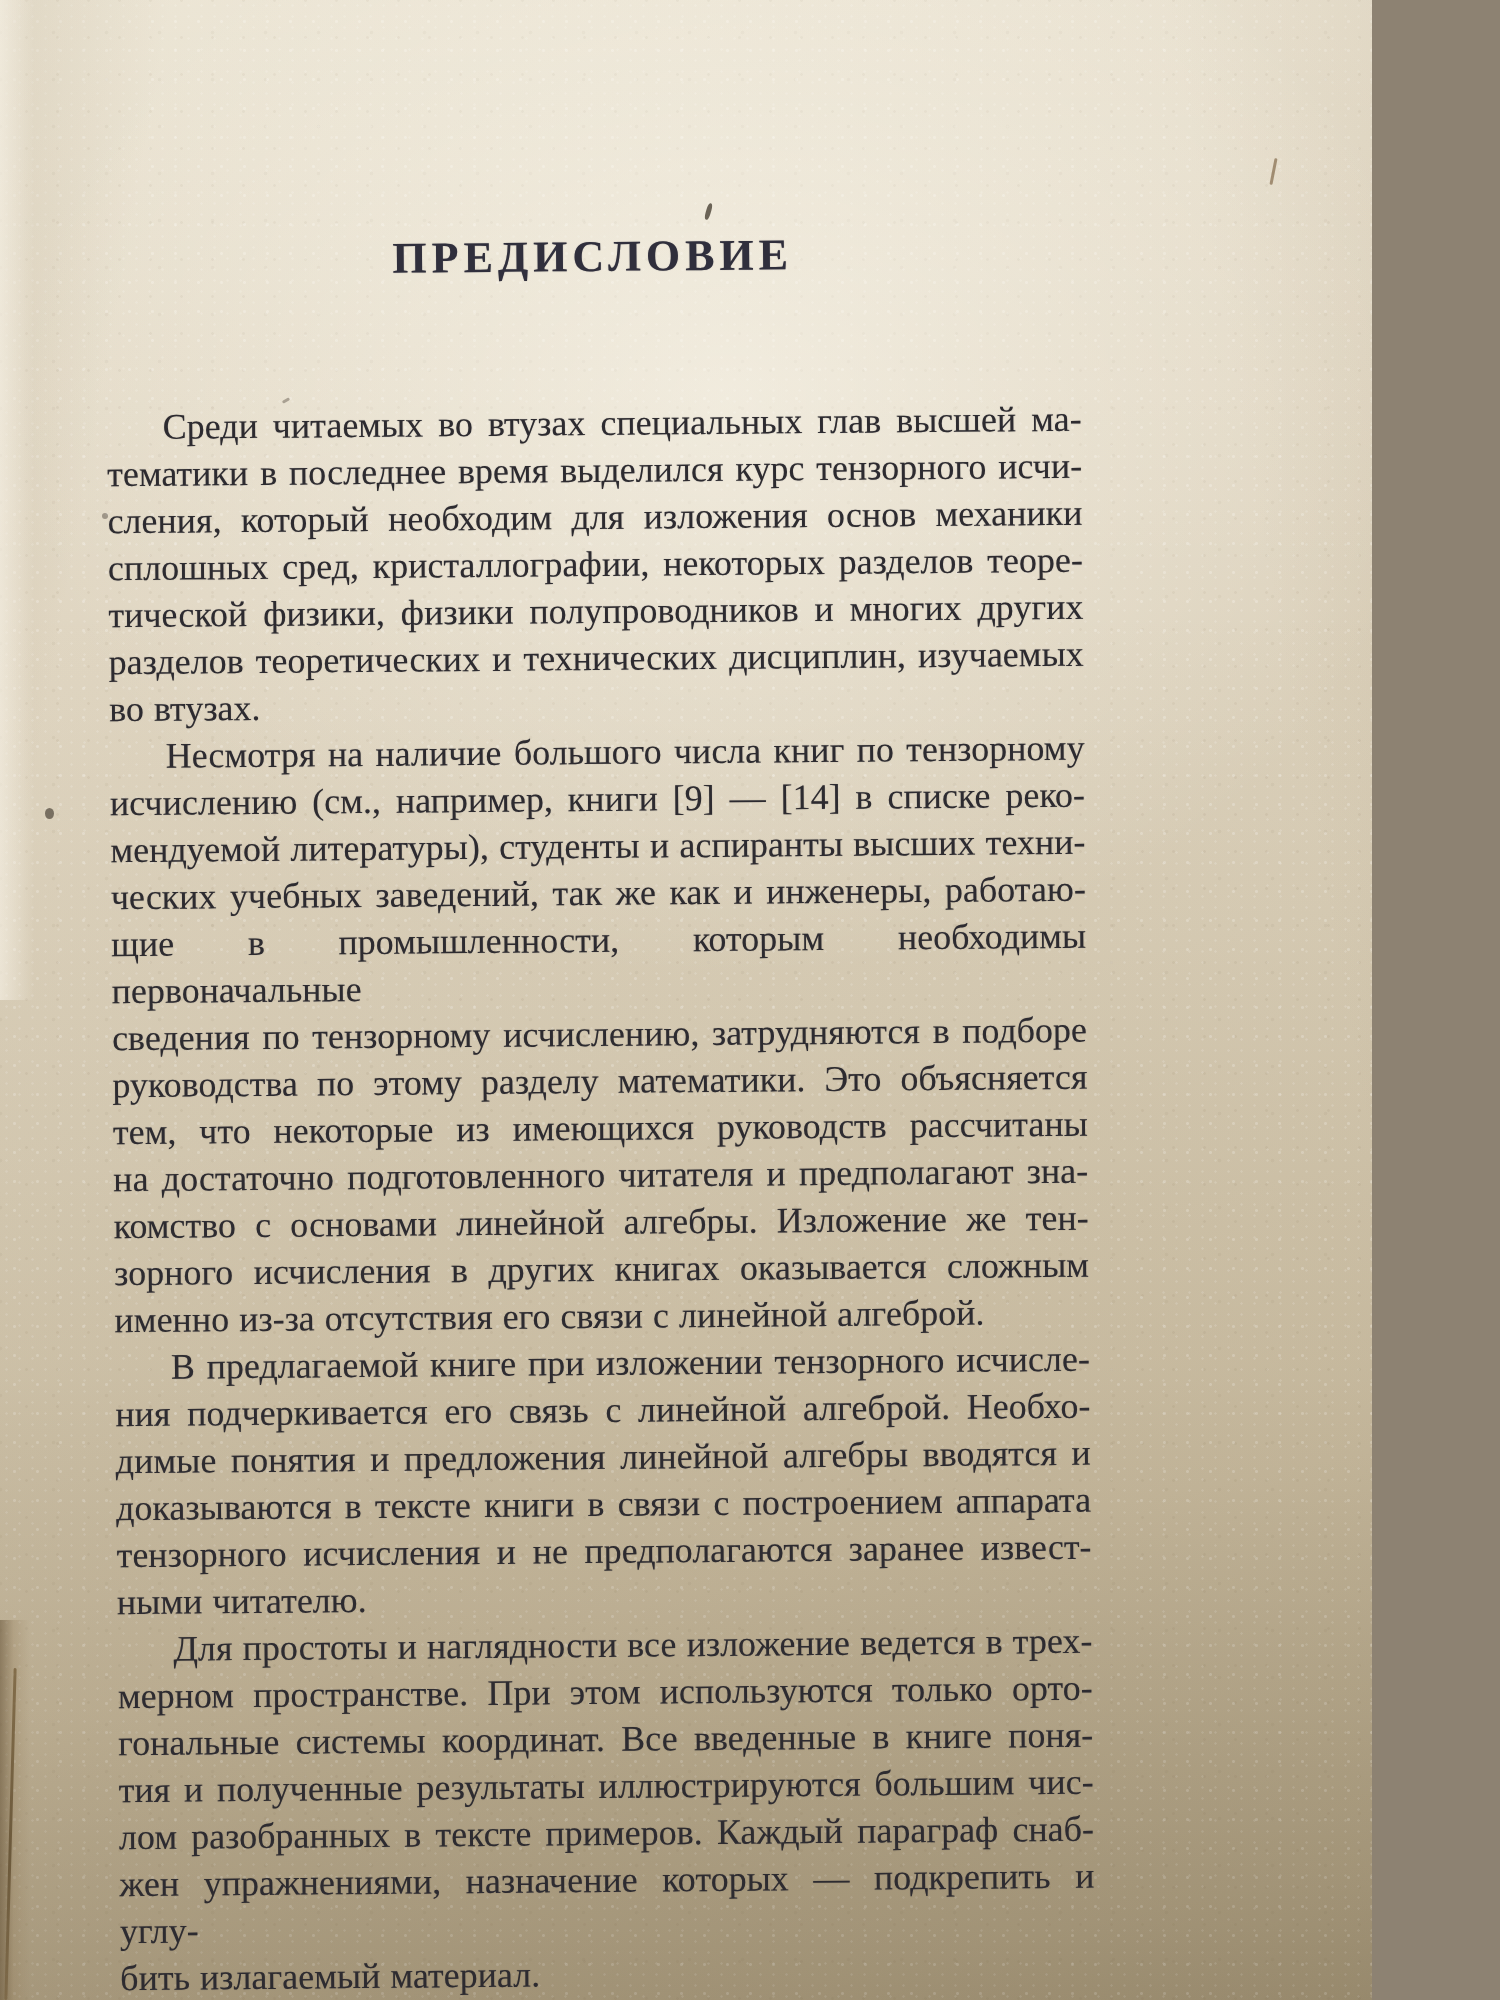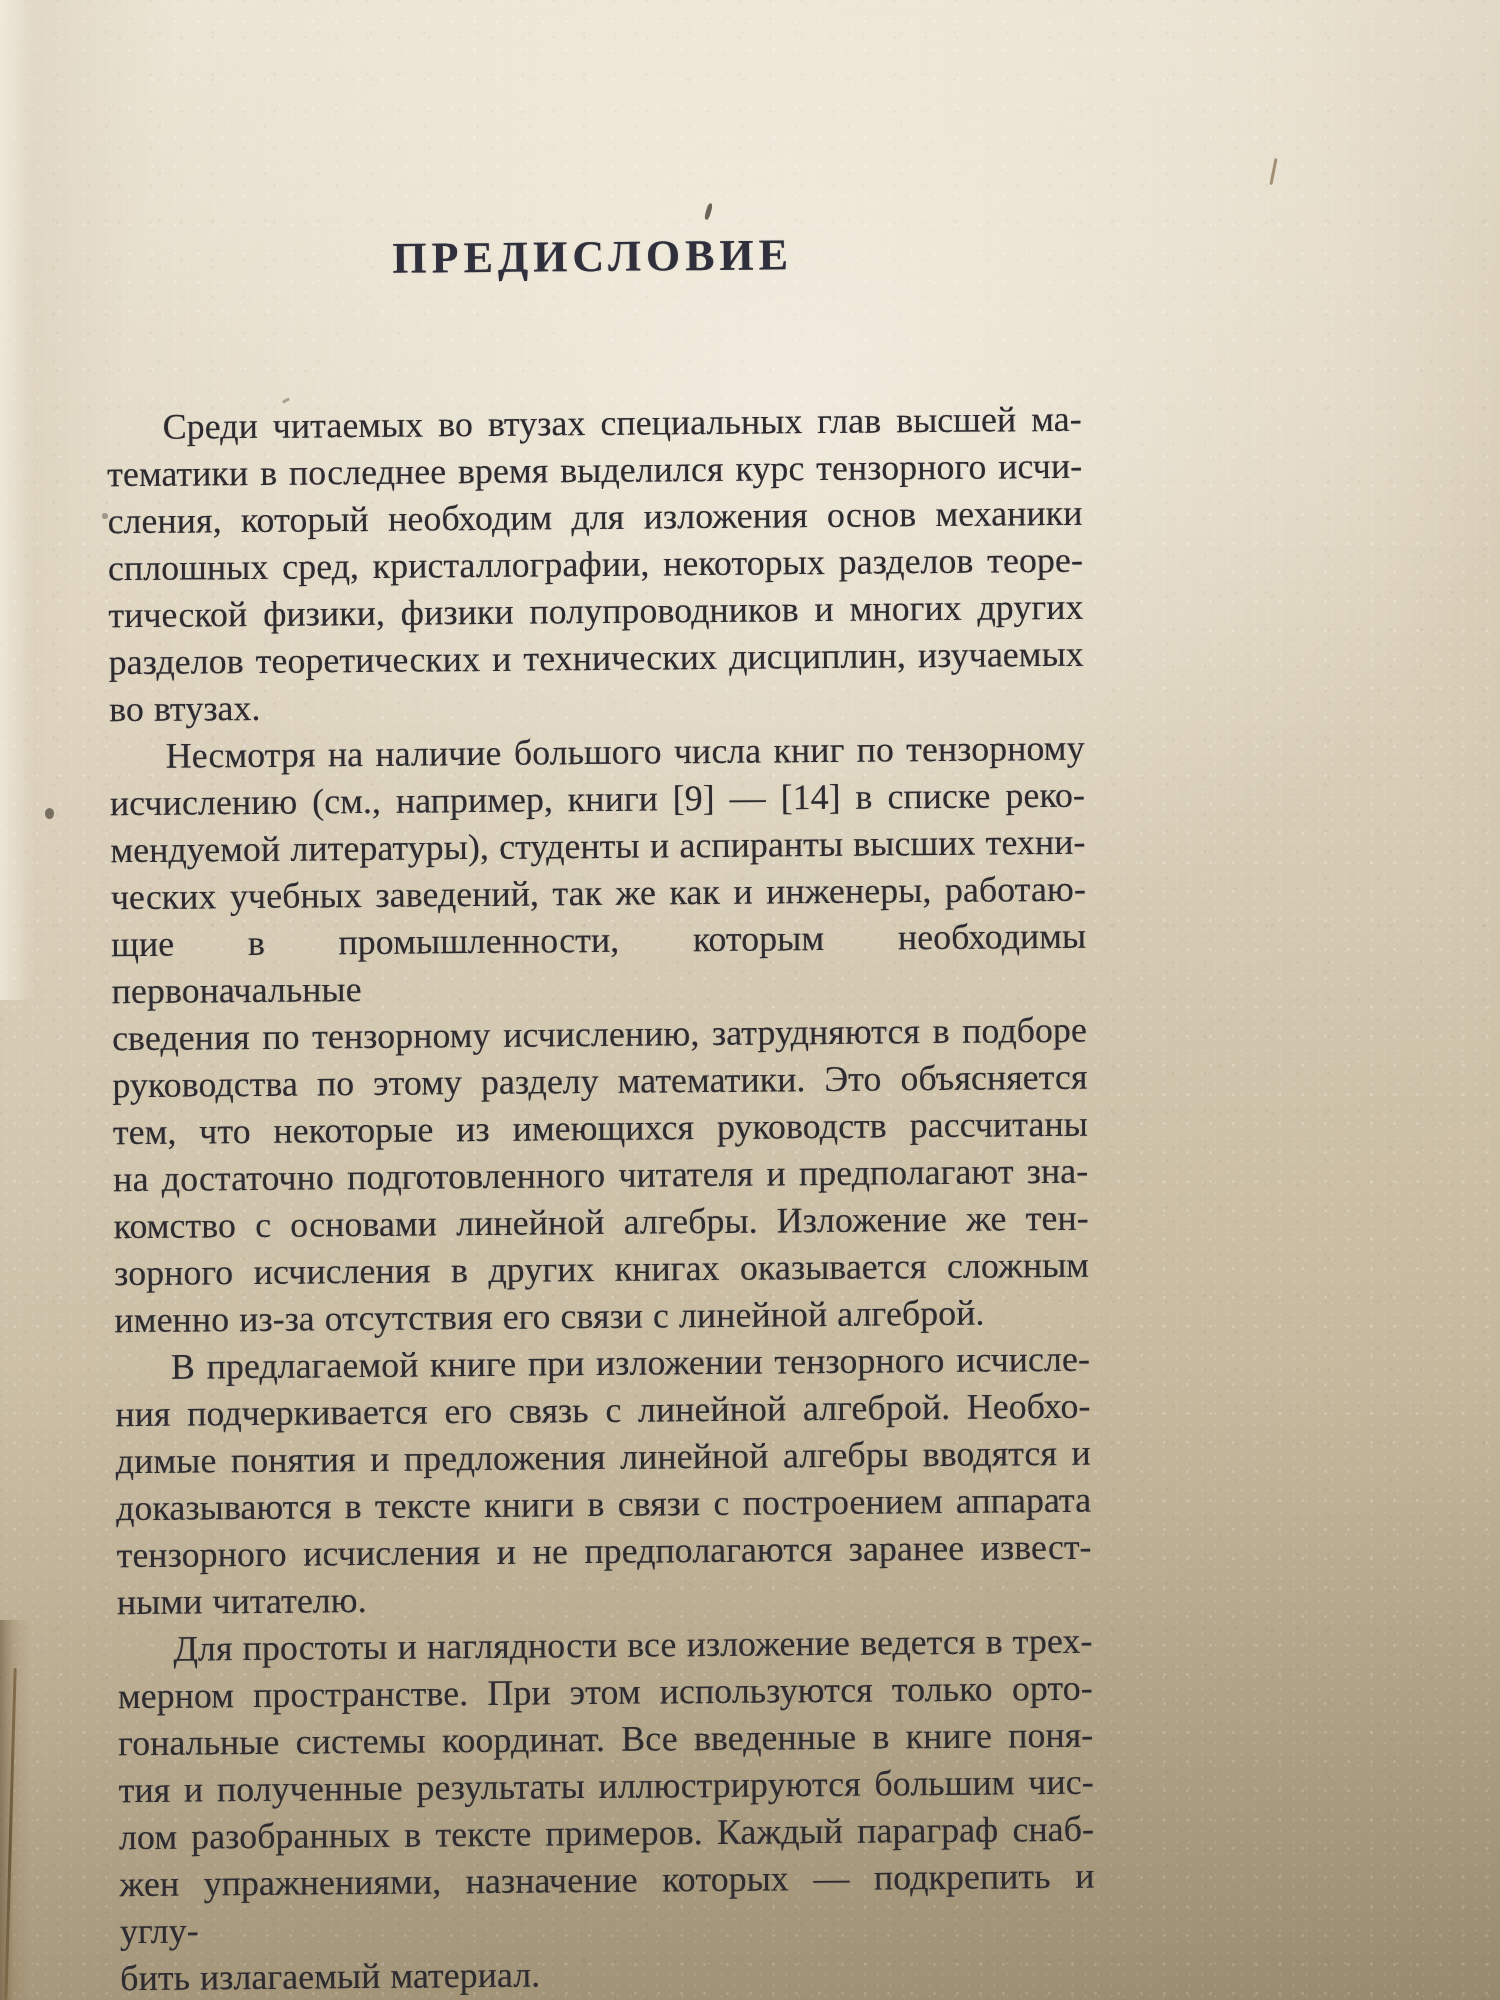--- a/index.html
+++ b/index.html
@@ -1,18 +1,18 @@
 <!DOCTYPE html>
 <html><head>
 <meta charset="utf-8">
 <style>
   html,body{margin:0;padding:0;background:#8d8272;}
   .page{
     position:relative;
-    width:1500px;height:2000px;
+    width:1372px;height:2000px;
     overflow:hidden;
     background:
       linear-gradient(168deg,#e9e2d1 0%,#e0d6c2 28%,#d7ccb5 52%,#cabda2 76%,#b4a78b 94%,#a99c80 100%);
     font-family:"Liberation Serif","DejaVu Serif",serif;
   }
   
   .grain{
     position:absolute;inset:0;pointer-events:none;opacity:.8;
     background-image:
       radial-gradient(circle, rgba(255,255,255,.30) 0 1.1px, transparent 1.9px),

